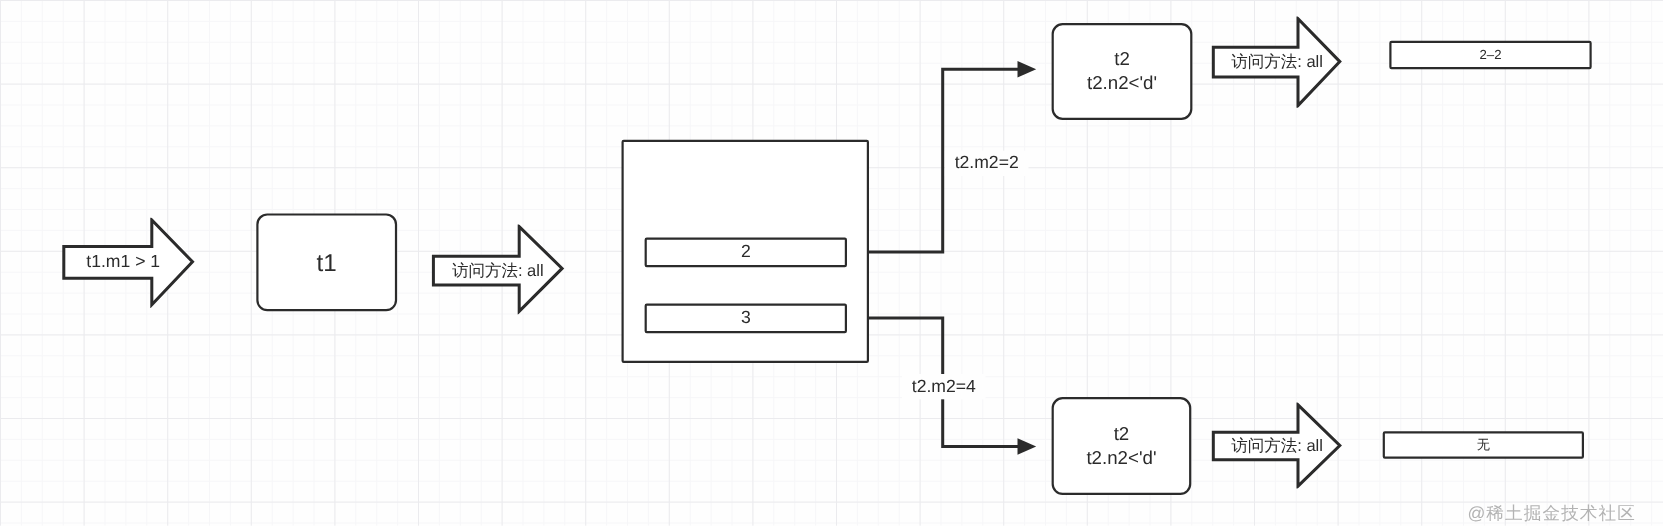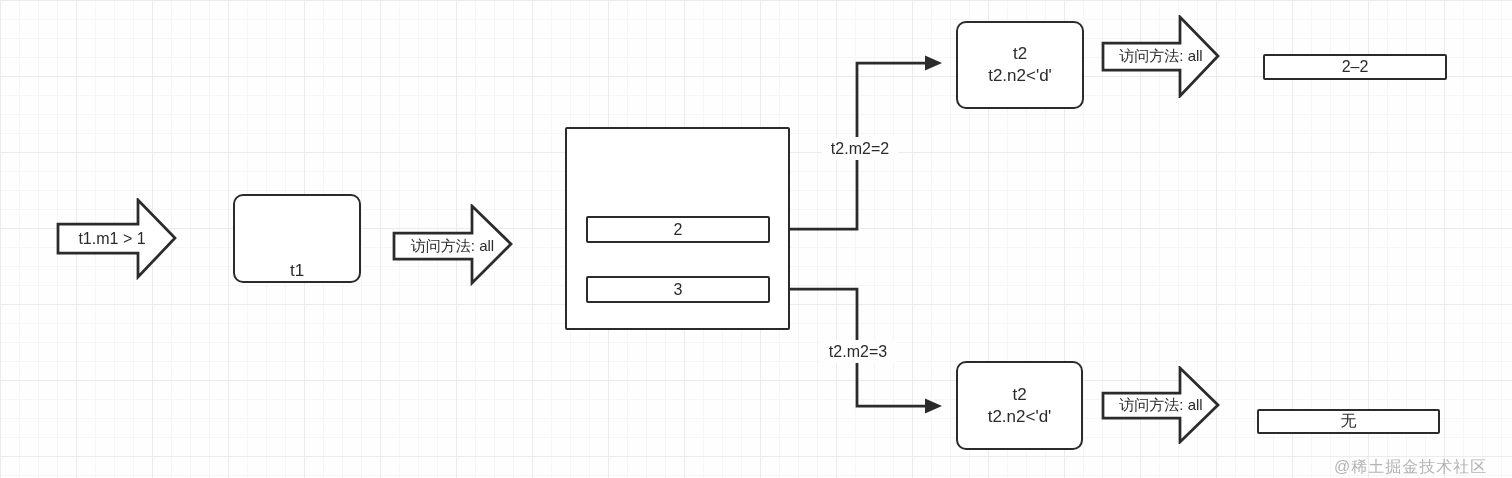--- a/index.html
+++ b/index.html
@@ -23,21 +23,21 @@
     background:#fff;
     border:2.5px solid #2b2b2b;
     box-sizing:border-box;
     display:flex;align-items:center;justify-content:center;
     text-align:center;
   }
   .rounded{border-radius:10px;margin-left:11px;}
   .slight{border-radius:2px;}
   .node .two-line{line-height:22px;font-size:17px;}
   .row-box{font-size:16px;}
-  .result-box{font-size:16px;margin-top:17px;}
+  .result-box{font-size:12px;}
   svg{display:block;}
   .arrow-label{
     position:absolute;
     display:flex;align-items:center;justify-content:center;
     font-size:15px;
     white-space:nowrap;
   }
   .edge-label{
     position:absolute;
     display:flex;align-items:center;justify-content:center;
@@ -70,39 +70,39 @@
       <polyline points="770,289 857,289 857,406 926,406" fill="none" stroke="#2b2b2b" stroke-width="2.75"></polyline>
       <polygon points="942,406 925,398.5 925,413.5" fill="#2b2b2b"></polygon>
     </g>
   </svg>
 
   <svg class="abs" style="left:56px;top:198px;" width="122" height="82" viewBox="0 0 122 82">
     <polygon points="2,26 82,26 82,2 119,40 82,79 82,55 2,55" fill="#ffffff" stroke="#2b2b2b" stroke-width="2.75"></polygon>
   </svg>
   <div class="arrow-label" style="left:62px;top:224px;width:100px;height:30px;font-size:16px;">t1.m1 &gt; 1</div>
 
-  <div class="node rounded" style="left:222px;top:194px;width:128px;height:89px;font-size:17px;align-items:flex-end;">
+  <div class="node rounded" style="left:222px;top:194px;width:128px;height:89px;font-size:22px;">
     <span>t1</span>
   </div>
 
   <svg class="abs" style="left:392px;top:204px;" width="122" height="82" viewBox="0 0 122 82">
     <polygon points="2,29 80,29 80,2 119,40 80,79 80,55 2,55" fill="#ffffff" stroke="#2b2b2b" stroke-width="2.75"></polygon>
   </svg>
   <div class="arrow-label" style="left:400px;top:233px;width:105px;height:26px;">访问方法: all</div>
 
   <div class="node slight" style="left:565px;top:127px;width:225px;height:203px;"></div>
   <div class="node slight row-box" style="left:586px;top:216px;width:184px;height:27px;">
     <span>2</span>
   </div>
   <div class="node slight row-box" style="left:586px;top:276px;width:184px;height:27px;">
     <span>3</span>
   </div>
 
-  <div class="edge-label" style="left:822px;top:137px;width:72px;height:21px;">t2.m2=2</div>
-  <div class="edge-label" style="left:820px;top:340px;width:72px;height:21px;">t2.m2=3</div>
+  <div class="edge-label" style="left:859px;top:137px;width:72px;height:21px;">t2.m2=2</div>
+  <div class="edge-label" style="left:820px;top:340px;width:72px;height:21px;">t2.m2=4</div>
 
   <div class="node rounded" style="left:945px;top:21px;width:128px;height:88px;">
     <div class="two-line">
       <div>t2</div>
       <div>t2.n2&lt;'d'</div>
     </div>
   </div>
 
   <svg class="abs" style="left:1101px;top:15px;" width="120" height="83" viewBox="0 0 120 83">
     <polygon points="2,28 79,28 79,2 117,41 79,81 79,55 2,55" fill="#ffffff" stroke="#2b2b2b" stroke-width="2.75"></polygon>

